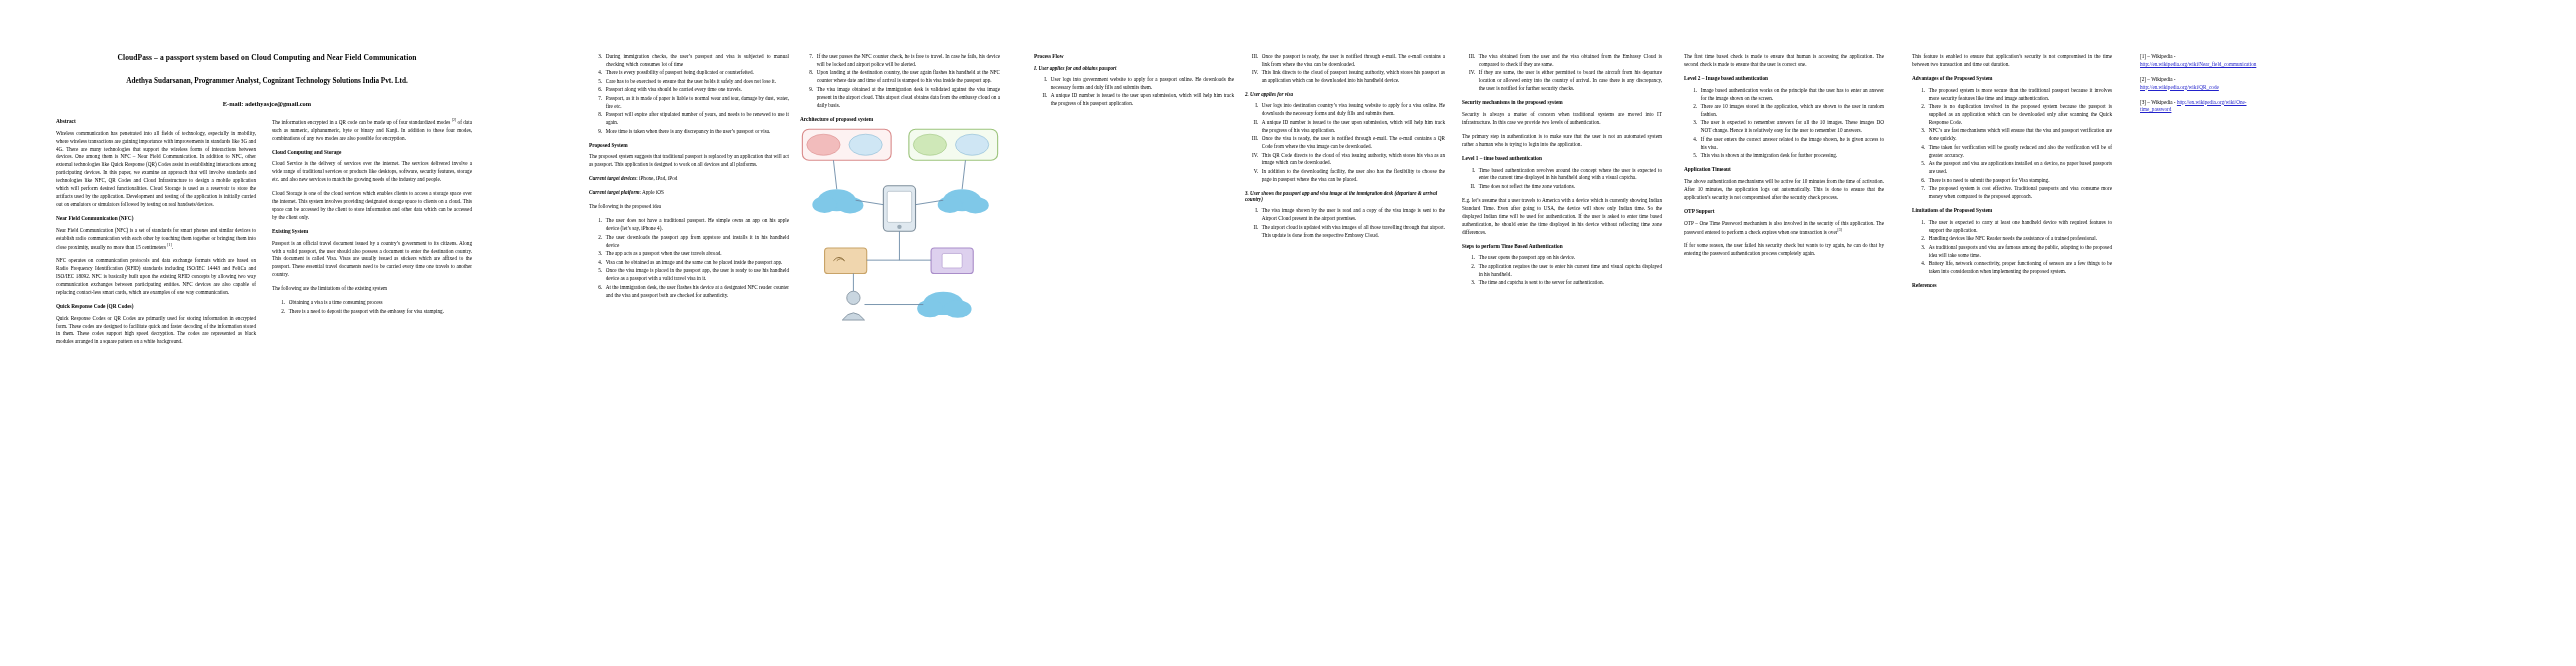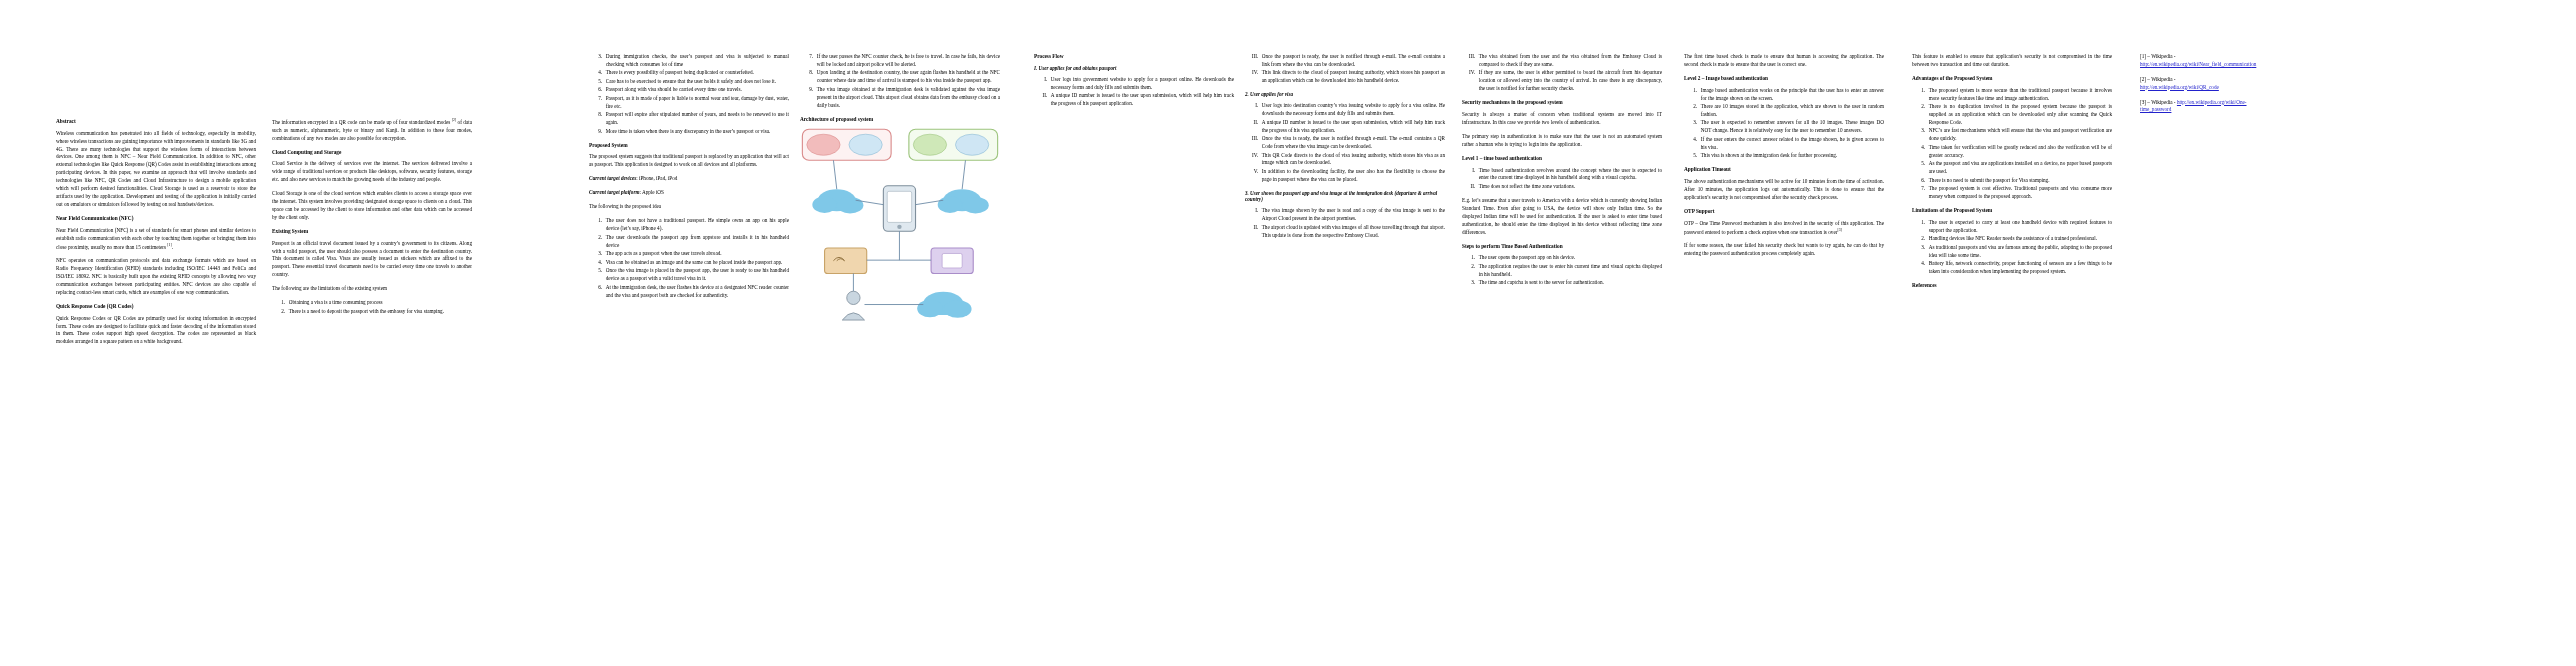--- a/index.html
+++ b/index.html
@@ -111,20 +111,25 @@
     height:239px;
     margin:2.2px 0 5.6px 0;
   }
   .arch-svg{display:block;}
 </style>
 </head>
 <body>
 
 <div class="page">
 
+  <div class="masthead">
+    <div class="paper-title">CloudPass – a passport system based on Cloud Computing and Near Field Communication</div>
+    <div class="paper-authors">Adethya Sudarsanan, Programmer Analyst, Cognizant Technology Solutions India Pvt. Ltd.</div>
+    <div class="paper-email">E-mail: adethyasjce@gmail.com</div>
+  </div>
 
   <div class="col c1">
     <h2 class="sec">Abstract</h2>
     <p class="body">Wireless communication has penetrated into all fields of technology, especially in mobility, where wireless transactions are gaining importance with improvements in standards like 3G and 4G. There are many technologies that support the wireless forms of interactions between devices. One among them is NFC – Near Field Communication. In addition to NFC, other external technologies like Quick Response (QR) Codes assist in establishing interactions among participating devices. In this paper, we examine an approach that will involve standards and technologies like NFC, QR Codes and Cloud Infrastructure to design a mobile application which will perform desired functionalities. Cloud Storage is used as a reservoir to store the artifacts used by the application. Development and testing of the application is initially carried out on emulators or simulators followed by testing on real handsets/devices.</p>
 
     <h2 class="sec">Near Field Communication (NFC)</h2>
     <p class="body"><span>Near Field Communication (NFC) is a set of standards for smart phones and similar devices to establish radio communication with each other by touching them together or bringing them into close proximity, usually no more than 15 centimeters </span><span class="sup">[1]</span><span>.</span></p>
     <p class="body">NFC operates on communication protocols and data exchange formats which are based on Radio Frequency Identification (RFID) standards including ISO/IEC 14443 and FeliCa and ISO/IEC 18092. NFC is basically built upon the existing RFID concepts by allowing two way communication exchanges between participating entities. NFC devices are also capable of replacing contact-less smart cards, which are examples of one way communication.</p>
 
     <h2 class="sec">Quick Response Code (QR Codes)</h2>

